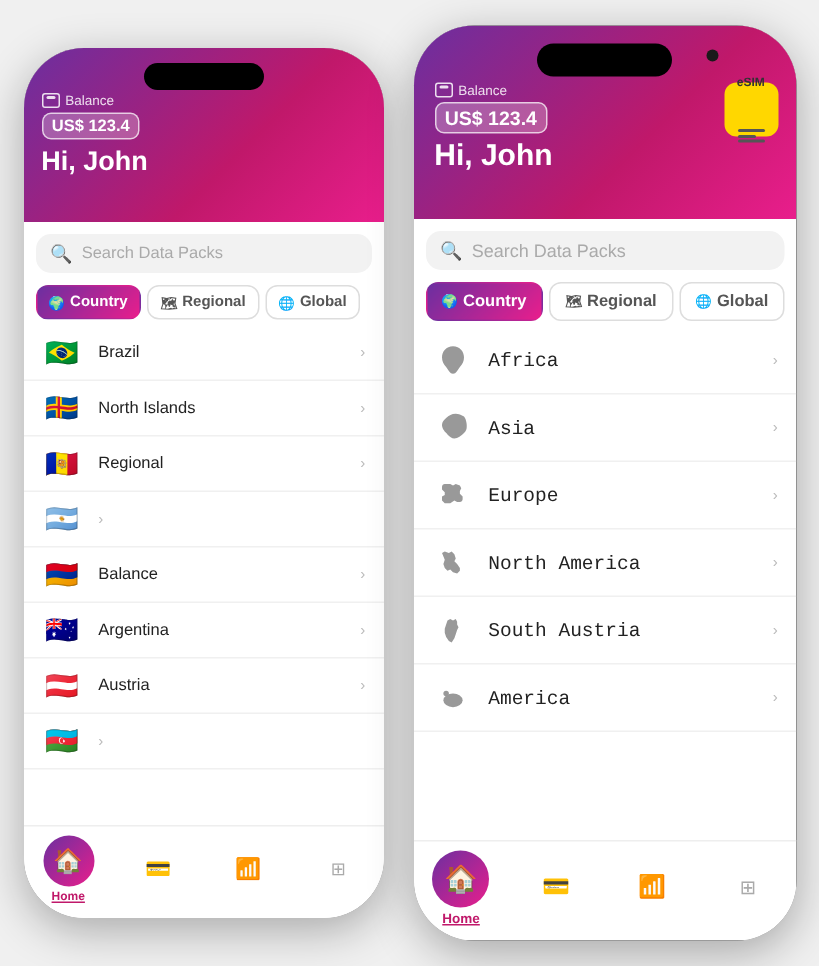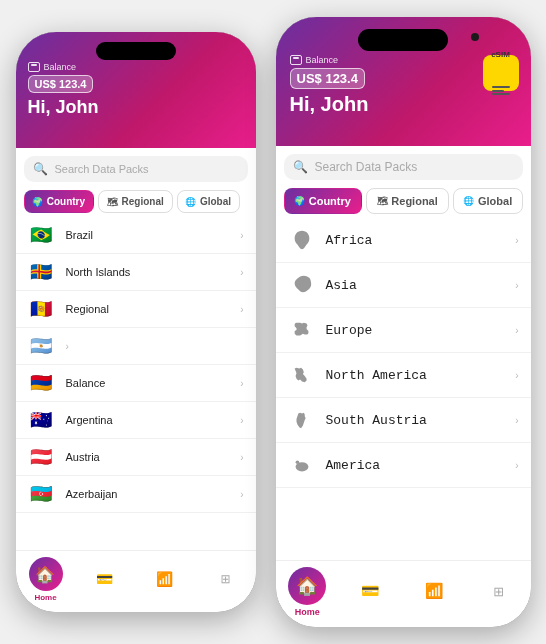--- a/index.html
+++ b/index.html
@@ -309,20 +309,21 @@
     .nav-icon.active {
       background: linear-gradient(135deg, #6b2fa0, #e91e8c);
       color: #fff;
       width: 34px;
       height: 34px;
       font-size: 16px;
     }
     .nav-label {
       font-size: 8px;
       color: #aaa;
+      text-decoration: underline;
     }
     .nav-label.active {
       color: #c0186a;
       font-weight: 600;
     }
     .phone-right .nav-icon { font-size: 15px; }
     .phone-right .nav-icon.active { font-size: 18px; width: 38px; height: 38px; }
     .phone-right .nav-label { font-size: 9px; }
   </style>
 </head>
@@ -391,21 +392,20 @@
         <span class="item-name">Argentina</span>
         <span class="chevron">›</span>
       </div>
       <div class="list-item">
         <span class="flag">🇦🇹</span>
         <span class="item-name">Austria</span>
         <span class="chevron">›</span>
       </div>
       <div class="list-item">
         <span class="flag">🇦🇿</span>
-        <span class="item-name">Azerbaijan</span>
         <span class="chevron">›</span>
       </div>
     </div>
 
     <div class="bottom-nav">
       <div class="nav-item">
         <div class="nav-icon active">🏠</div>
         <span class="nav-label active">Home</span>
       </div>
       <div class="nav-item">

